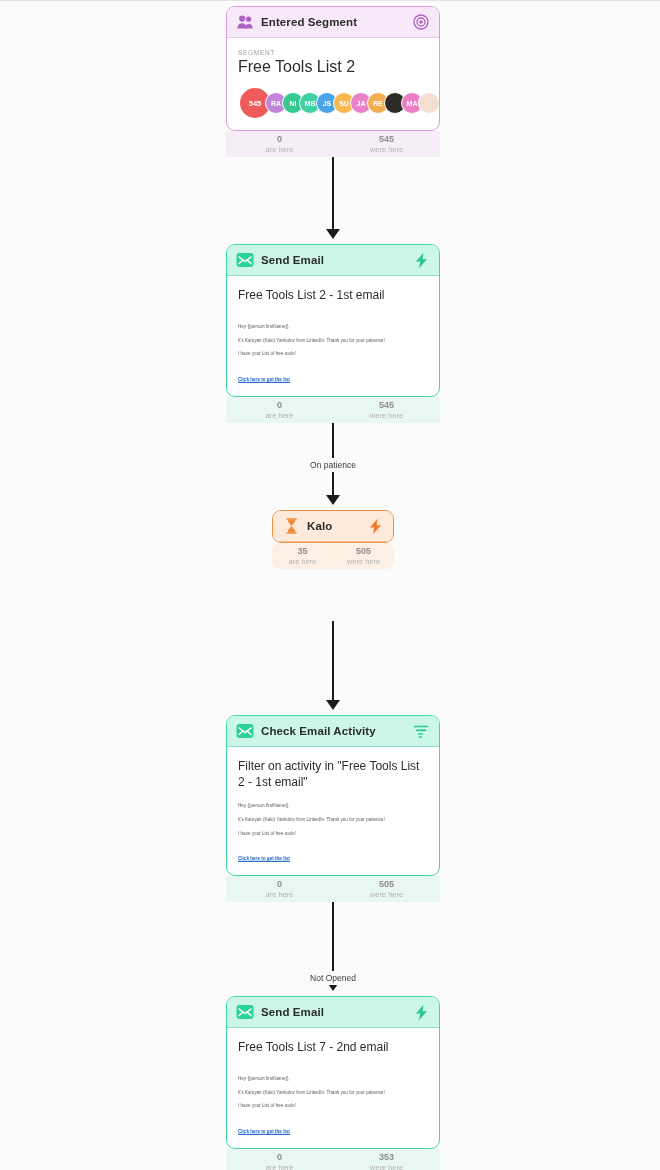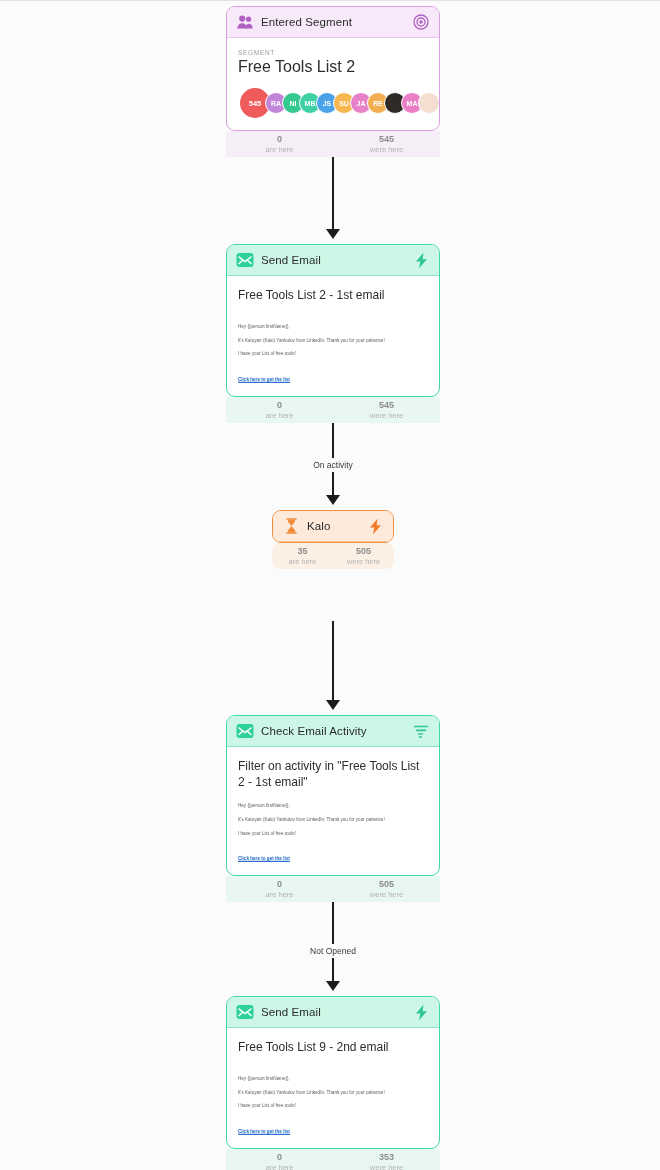--- a/index.html
+++ b/index.html
@@ -35,21 +35,21 @@
     padding: 7px 9px;
     gap: 7px;
     height: 31px;
   }
   .card.purple .card-head { background: #f7e9f9; border-bottom: 1.5px solid #e8c7ec; }
   .card.green  .card-head { background: #ccf6e5; border-bottom: 1.5px solid #8ce6c5; }
   .card.orange .card-head { background: #fdeadb; border-bottom: 1.5px solid #f5c59c; }
 
   .head-title {
     font-size: 11.5px;
-    font-weight: normal;
+    font-weight: bold;
     color: #2b2b2b;
     letter-spacing: .1px;
     flex: 1;
     white-space: nowrap;
   }
 
   .head-icon { width: 18px; height: 18px; display:flex; align-items:center; justify-content:center; flex:none; }
   .head-action { width: 18px; height: 18px; display:flex; align-items:center; justify-content:center; flex:none; }
 
   .card-body { padding: 11px 11px 12px 11px; }
@@ -229,21 +229,21 @@
         <div class="lbl">are here</div>
       </div>
       <div class="half">
         <div class="num">545</div>
         <div class="lbl">were here</div>
       </div>
     </div>
   </div>
 
   <div class="conn" style="left:332px; top:414px; height:85px;"></div>
-  <div class="conn-label" style="left:333px; top:457px;">On activity</div>
+  <div class="conn-label" style="left:333px; top:457px;">On patience</div>
   <div class="arrow" style="left:326px; top:494px;"></div>
 
   <div class="node narrow" style="left:272px; top:509px;">
     <div class="card orange">
       <div class="card-head">
         <span class="head-icon">
           <svg width="13" height="16" viewBox="0 0 13 16">
             <path d="M2 1 h9 M2 15 h9" stroke="#f08c3c" stroke-width="1.6" stroke-linecap="round"></path>
             <path d="M3 1.6 v2.2 L6.5 8 L10 3.8 V1.6 z" fill="#f08c3c"></path>
             <path d="M3 14.4 v-2.2 L6.5 8 L10 12.2 v2.2 z" fill="#f08c3c"></path>
@@ -305,42 +305,42 @@
         <div class="lbl">are here</div>
       </div>
       <div class="half">
         <div class="num">505</div>
         <div class="lbl">were here</div>
       </div>
     </div>
   </div>
 
   <div class="conn" style="left:332px; top:901px; height:84px;"></div>
-  <div class="conn-label" style="left:333px; top:943px;">Not Opened</div>
+  <div class="conn-label" style="left:333px; top:970px;">Not Opened</div>
   <div class="arrow" style="left:326px; top:980px;"></div>
 
   <div class="node" style="left:226px; top:995px;">
     <div class="card green">
       <div class="card-head">
         <span class="head-icon">
           <svg width="18" height="16" viewBox="0 0 18 16">
             <rect x="0.5" y="1" width="17" height="14" rx="3" fill="#2fd19a"></rect>
             <path d="M3 5 L9 9.5 L15 5" fill="none" stroke="#fff" stroke-width="1.5" stroke-linecap="round"></path>
             <path d="M3 11.5 L7 8 M15 11.5 L11 8" fill="none" stroke="#fff" stroke-width="1.5" stroke-linecap="round"></path>
           </svg>
         </span>
         <span class="head-title">Send Email</span>
         <span class="head-action">
           <svg width="15" height="17" viewBox="0 0 15 17">
             <path d="M9.5 0.8 L2 9.4 h4.2 L5 16.2 L13 7.2 H8.6 z" fill="#2fc693"></path>
           </svg>
         </span>
       </div>
       <div class="card-body">
-        <div class="node-title">Free Tools List 9 - 2nd email</div>
+        <div class="node-title">Free Tools List 7 - 2nd email</div>
         <div class="mail-prev">
           <p>Hey {{person.firstName}},</p>
           <p>It's Kaloyan (Kalo) Yankulov from LinkedIn. Thank you for your patience!</p>
           <p>I have your List of free tools!</p>
           <a>Click here to get the list</a>
         </div>
       </div>
     </div>
     <div class="stats green">
       <div class="half">

